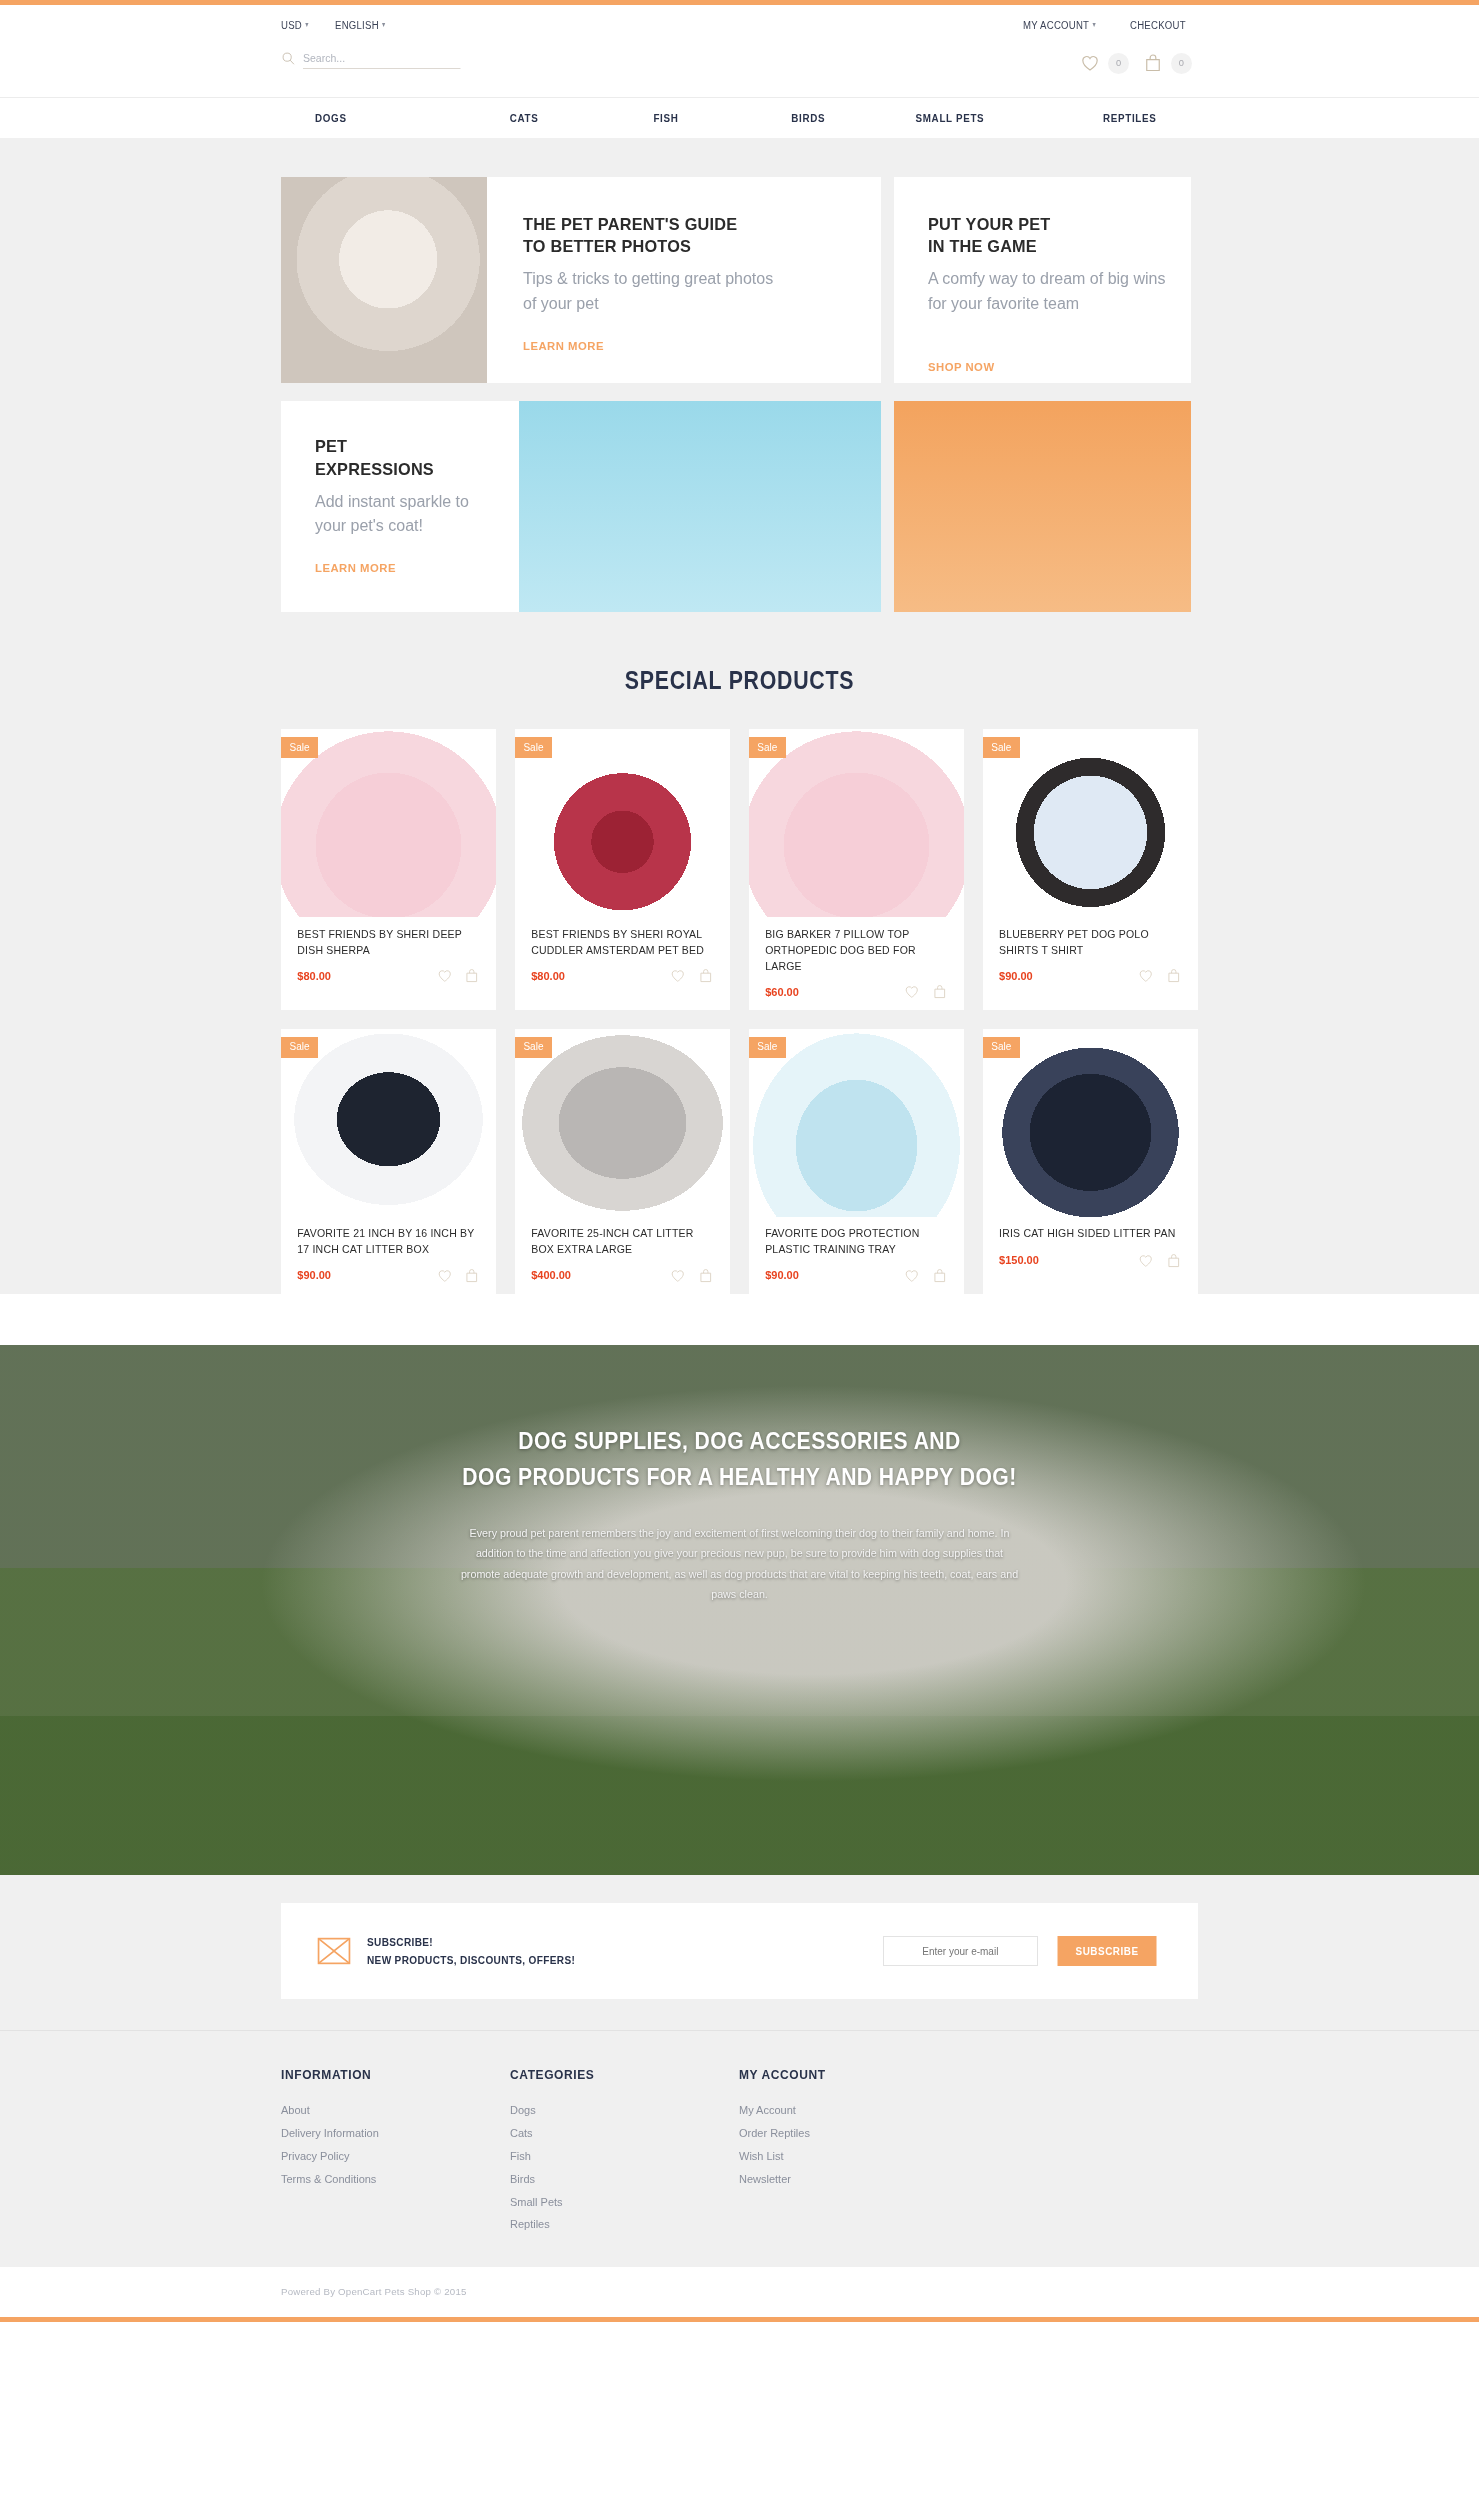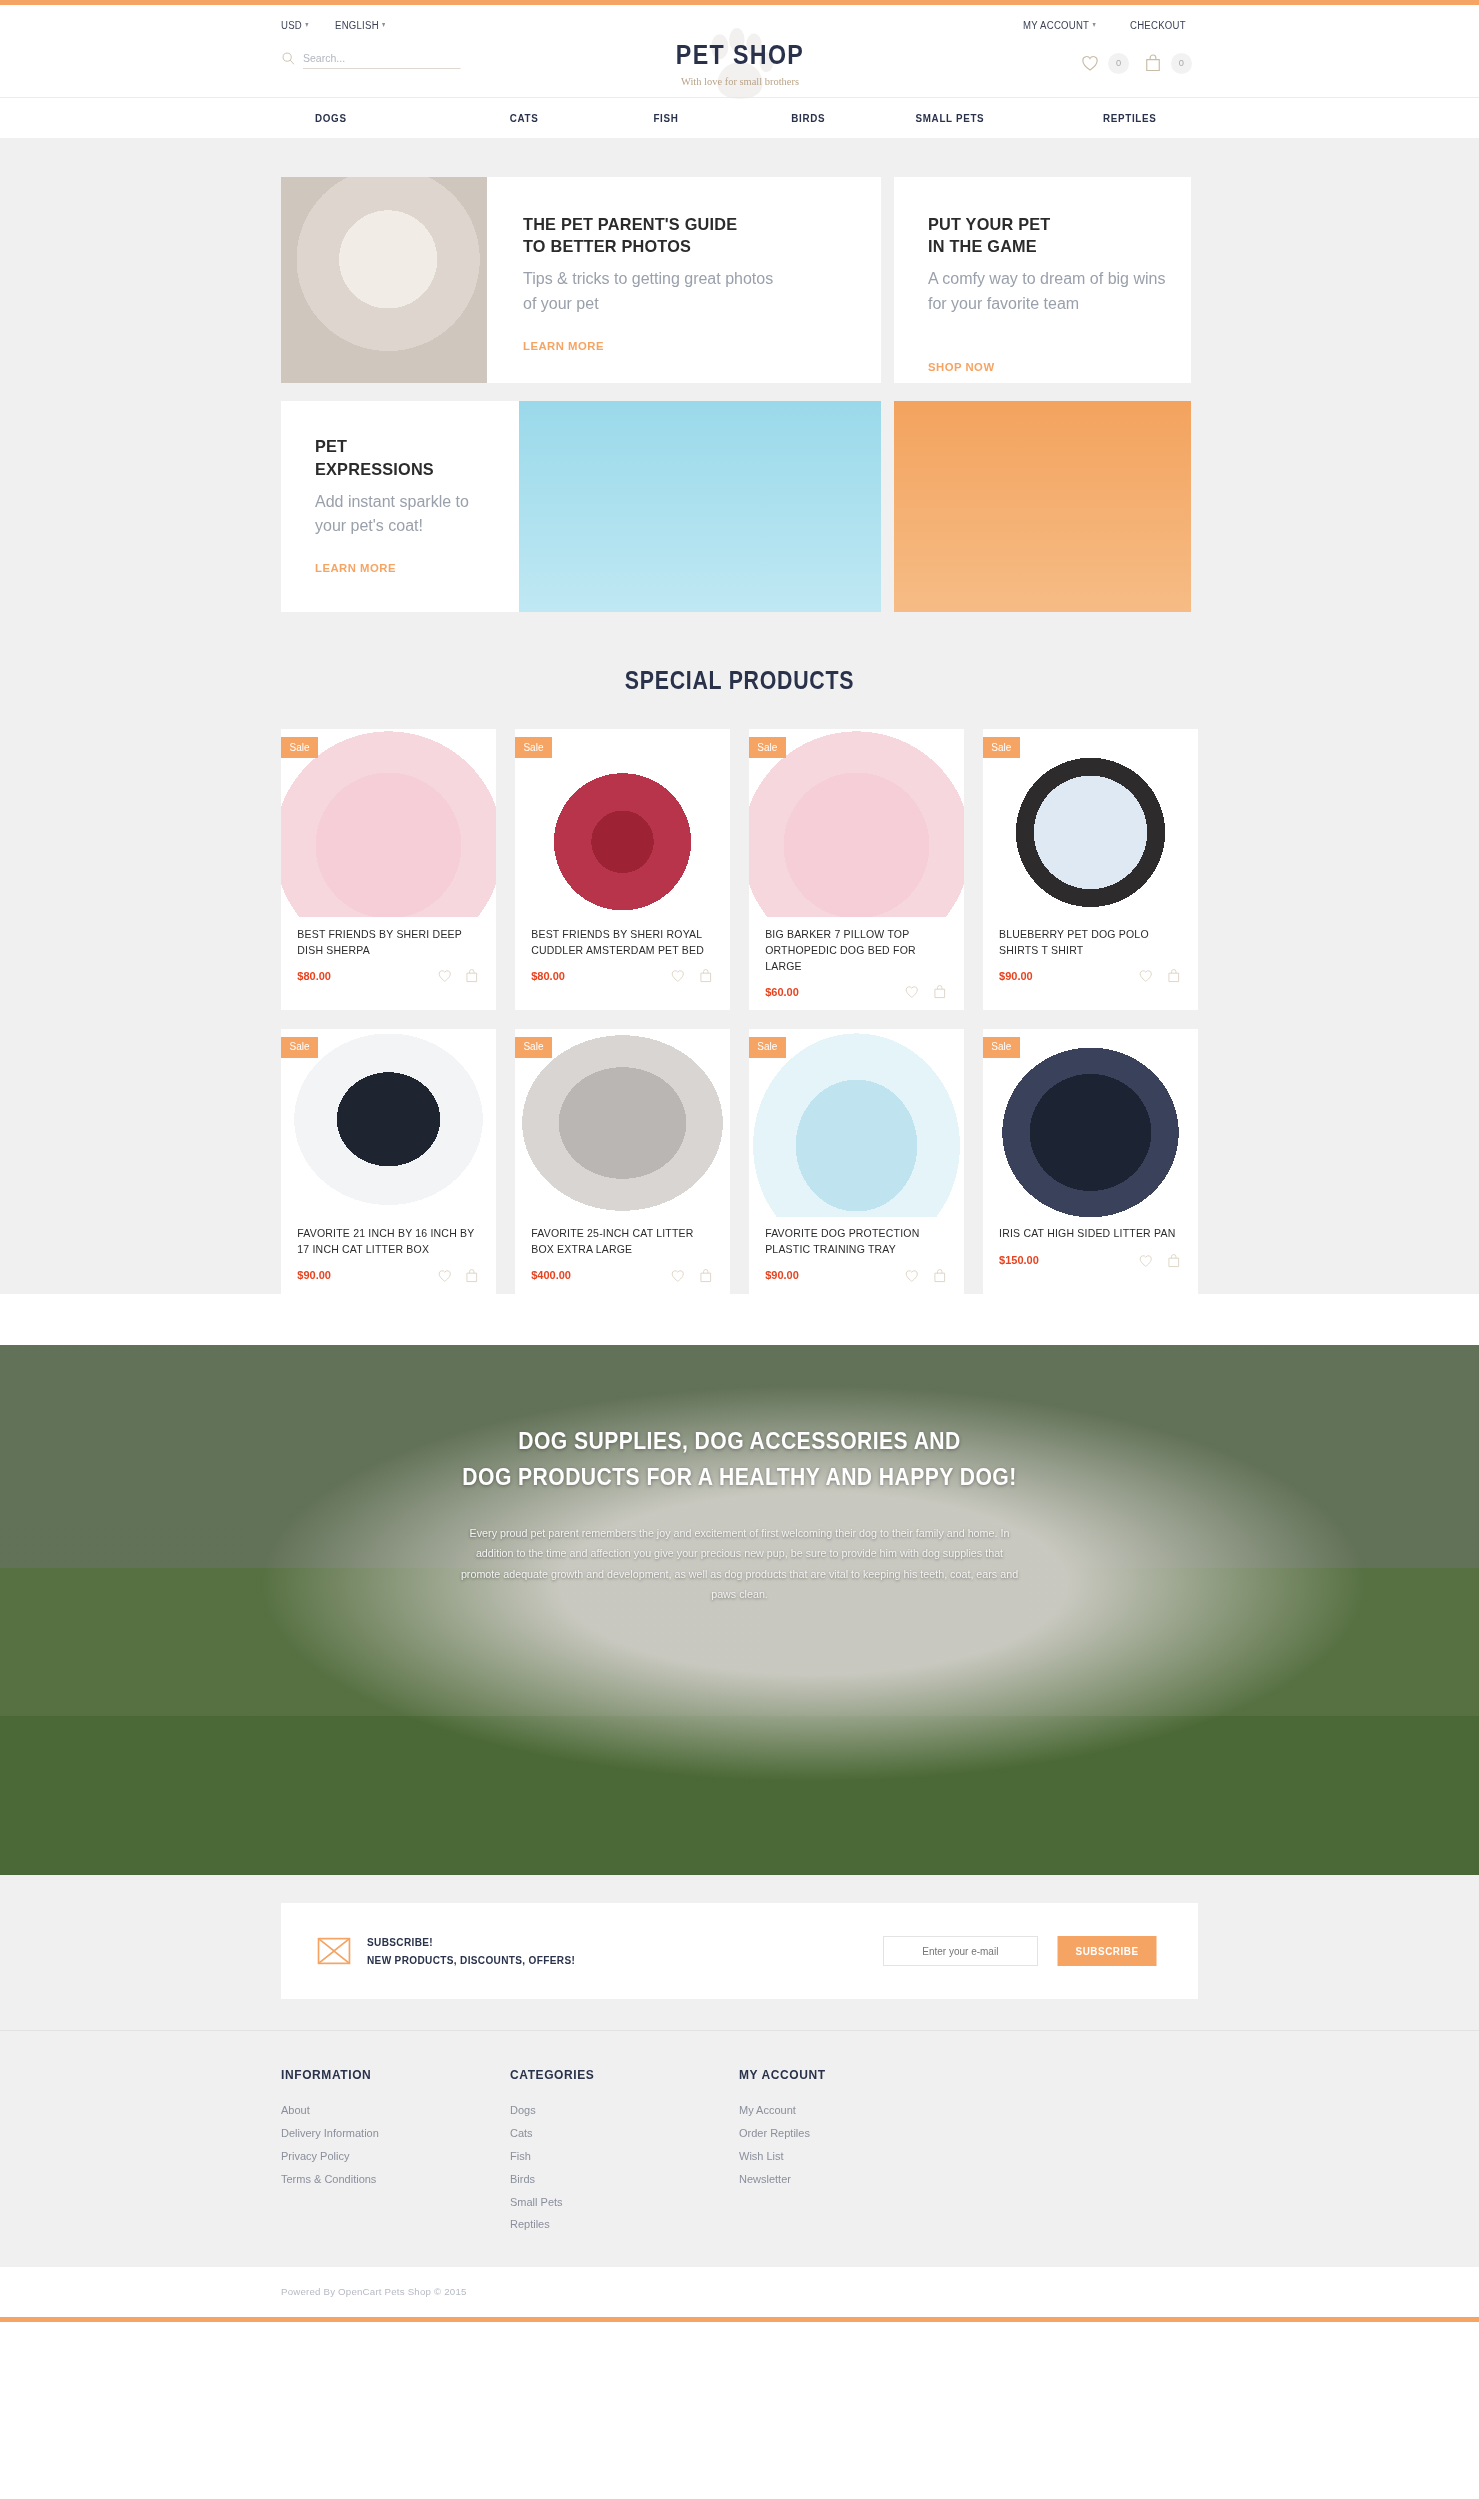--- a/index.html
+++ b/index.html
@@ -302,31 +302,20 @@
       <div class="brand-row">
 
         <div class="search-box">
           <svg class="search-ico" viewBox="0 0 24 24" fill="none" stroke="#c4b9a9" stroke-width="1.4">
             <circle cx="10" cy="10" r="6.6"></circle>
             <line x1="14.8" y1="14.8" x2="21" y2="21.5"></line>
           </svg>
           <input class="search-field" type="text" placeholder="Search..." style="">
         </div>
 
-        <div class="logo-block">
-          <svg class="paw-bg" viewBox="0 0 100 108">
-            <ellipse cx="24" cy="24" rx="11" ry="16" fill="#e9e5e0"></ellipse>
-            <ellipse cx="46" cy="15" rx="10" ry="15" fill="#e9e5e0"></ellipse>
-            <ellipse cx="68" cy="22" rx="10" ry="15" fill="#e9e5e0"></ellipse>
-            <ellipse cx="84" cy="44" rx="9" ry="13" fill="#e9e5e0"></ellipse>
-            <path d="M50 44c18 0 29 14 29 27 0 14-12 20-29 20S21 85 21 71c0-13 11-27 29-27z" fill="#e9e5e0"></path>
-          </svg>
-          <div class="logo-title">PET SHOP</div>
-          <div class="logo-sub">With love for small brothers</div>
-        </div>
 
         <div class="header-icons">
           <svg class="ico-btn" viewBox="0 0 24 24" fill="none" stroke="#c9bda9" stroke-width="1.4">
             <path d="M12 20.5S3.4 14.8 3.4 9.1A4.6 4.6 0 0 1 12 6.6a4.6 4.6 0 0 1 8.6 2.5c0 5.7-8.6 11.4-8.6 11.4z"></path>
           </svg>
           <div class="count-pill">0</div>
           <svg class="ico-btn" viewBox="0 0 24 24" fill="none" stroke="#c9bda9" stroke-width="1.4">
             <path d="M4.5 8h15v13h-15z"></path>
             <path d="M8.6 8V5.8a3.4 3.4 0 0 1 6.8 0V8"></path>
           </svg>

